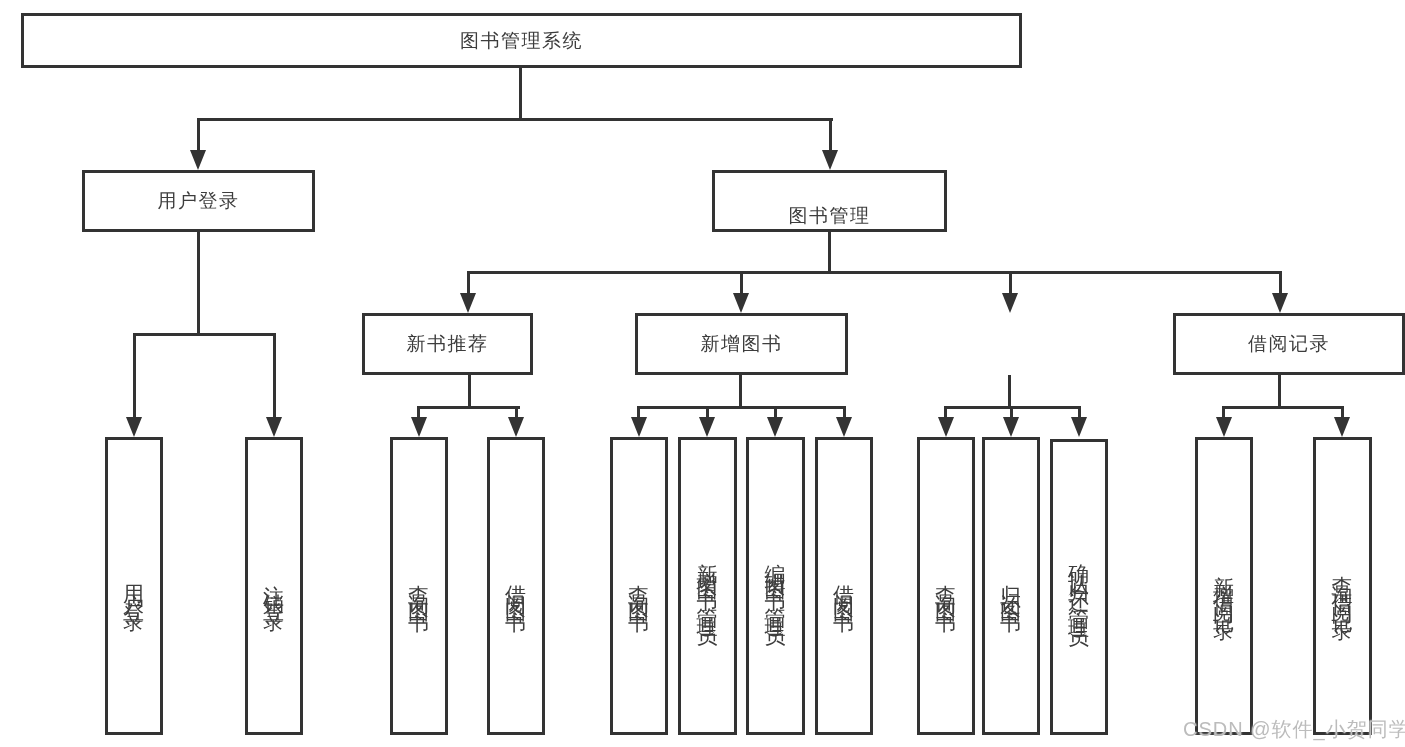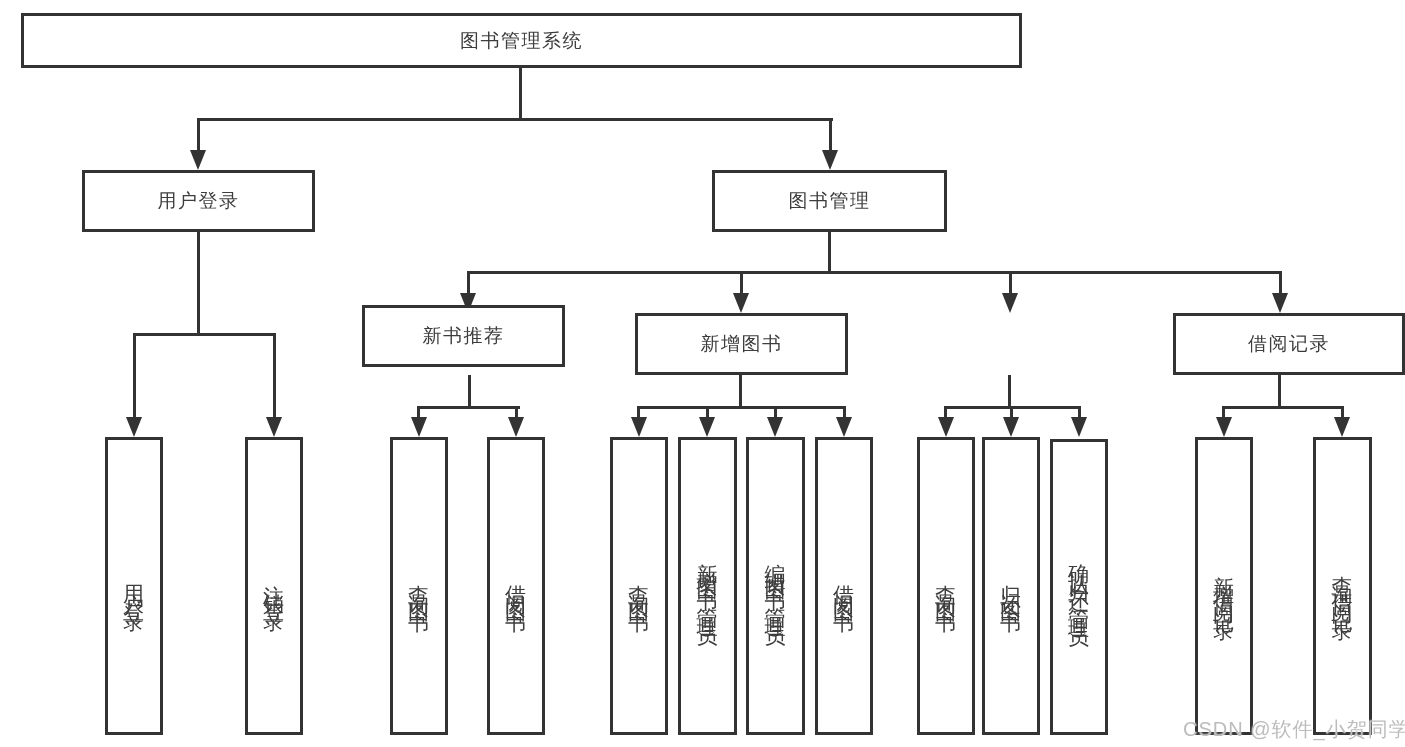--- a/index.html
+++ b/index.html
@@ -35,21 +35,21 @@
   <div class="line" style="left:519px; top:68px; width:3px; height:53px;"></div>
   <div class="line" style="left:197px; top:118px; width:636px; height:3px;"></div>
   <div class="line" style="left:197px; top:118px; width:3px; height:34px;"></div>
   <div class="arrow" style="left:190px; top:150px;"></div>
   <div class="line" style="left:829px; top:118px; width:3px; height:34px;"></div>
   <div class="arrow" style="left:822px; top:150px;"></div>
 
   <div class="box" style="left:82px; top:170px; width:233px; height:62px;">
     <span class="hlabel">用户登录</span>
   </div>
-  <div class="box" style="left:712px; top:170px; width:235px; height:62px;">
+  <div class="box" style="left:712px; top:170px; width:235px; height:62px;align-items:flex-end;">
     <span class="hlabel">图书管理</span>
   </div>
 
   <div class="line" style="left:197px; top:232px; width:3px; height:104px;"></div>
   <div class="line" style="left:133px; top:333px; width:143px; height:3px;"></div>
   <div class="line" style="left:133px; top:333px; width:3px; height:84px;"></div>
   <div class="arrow" style="left:126px; top:417px;"></div>
   <div class="line" style="left:273px; top:333px; width:3px; height:84px;"></div>
   <div class="arrow" style="left:266px; top:417px;"></div>
 
@@ -57,21 +57,21 @@
   <div class="line" style="left:467px; top:271px; width:815px; height:3px;"></div>
   <div class="line" style="left:467px; top:271px; width:3px; height:24px;"></div>
   <div class="arrow" style="left:460px; top:293px;"></div>
   <div class="line" style="left:740px; top:271px; width:3px; height:24px;"></div>
   <div class="arrow" style="left:733px; top:293px;"></div>
   <div class="line" style="left:1009px; top:271px; width:3px; height:24px;"></div>
   <div class="arrow" style="left:1002px; top:293px;"></div>
   <div class="line" style="left:1279px; top:271px; width:3px; height:24px;"></div>
   <div class="arrow" style="left:1272px; top:293px;"></div>
 
-  <div class="box" style="left:362px; top:305px; width:203px; height:62px;">
+  <div class="box" style="left:362px; top:313px; width:171px; height:62px;">
     <span class="hlabel">新书推荐</span>
   </div>
   <div class="box" style="left:635px; top:313px; width:213px; height:62px;">
     <span class="hlabel">新增图书</span>
   </div>
   <div class="box" style="left:1173px; top:313px; width:232px; height:62px;">
     <span class="hlabel">借阅记录</span>
   </div>
 
   <div class="line" style="left:468px; top:375px; width:3px; height:34px;"></div>

